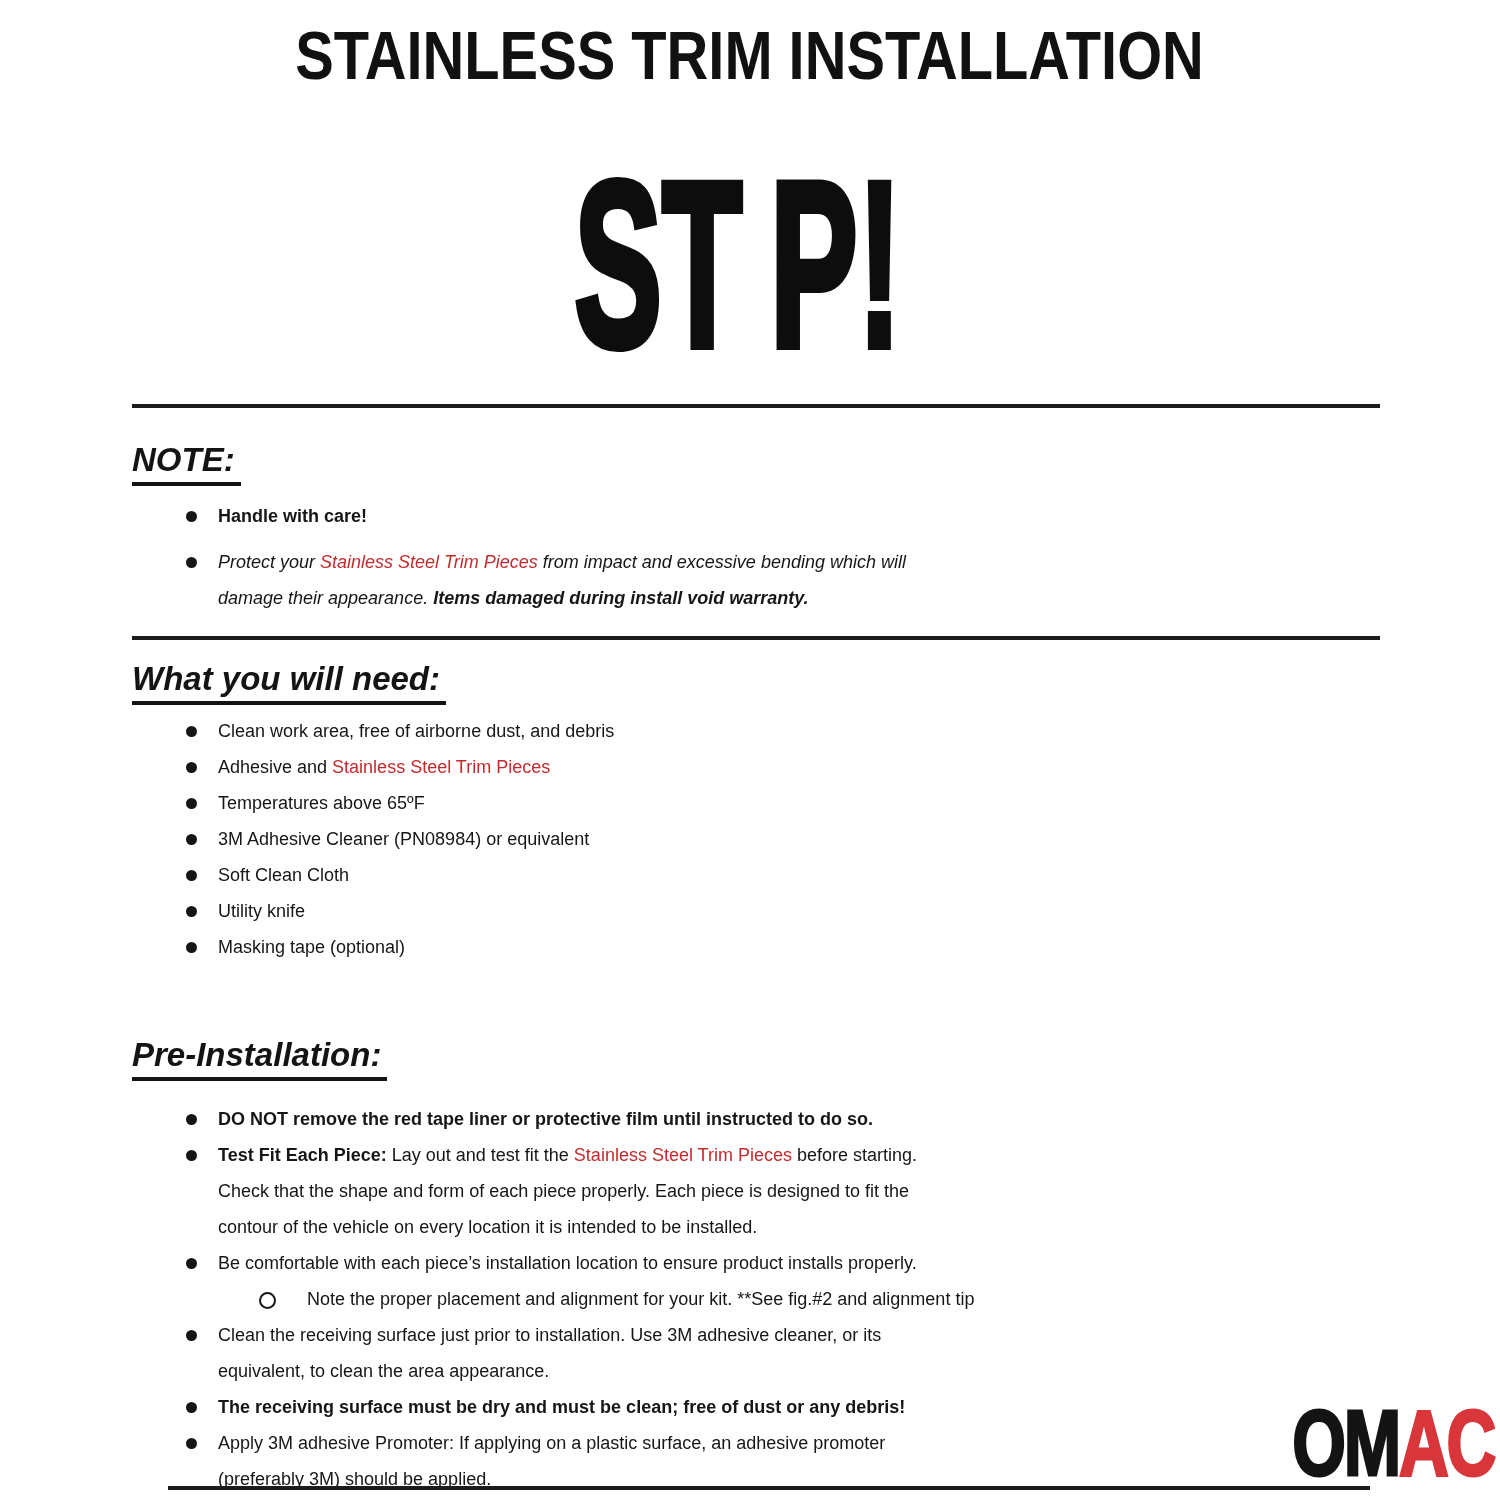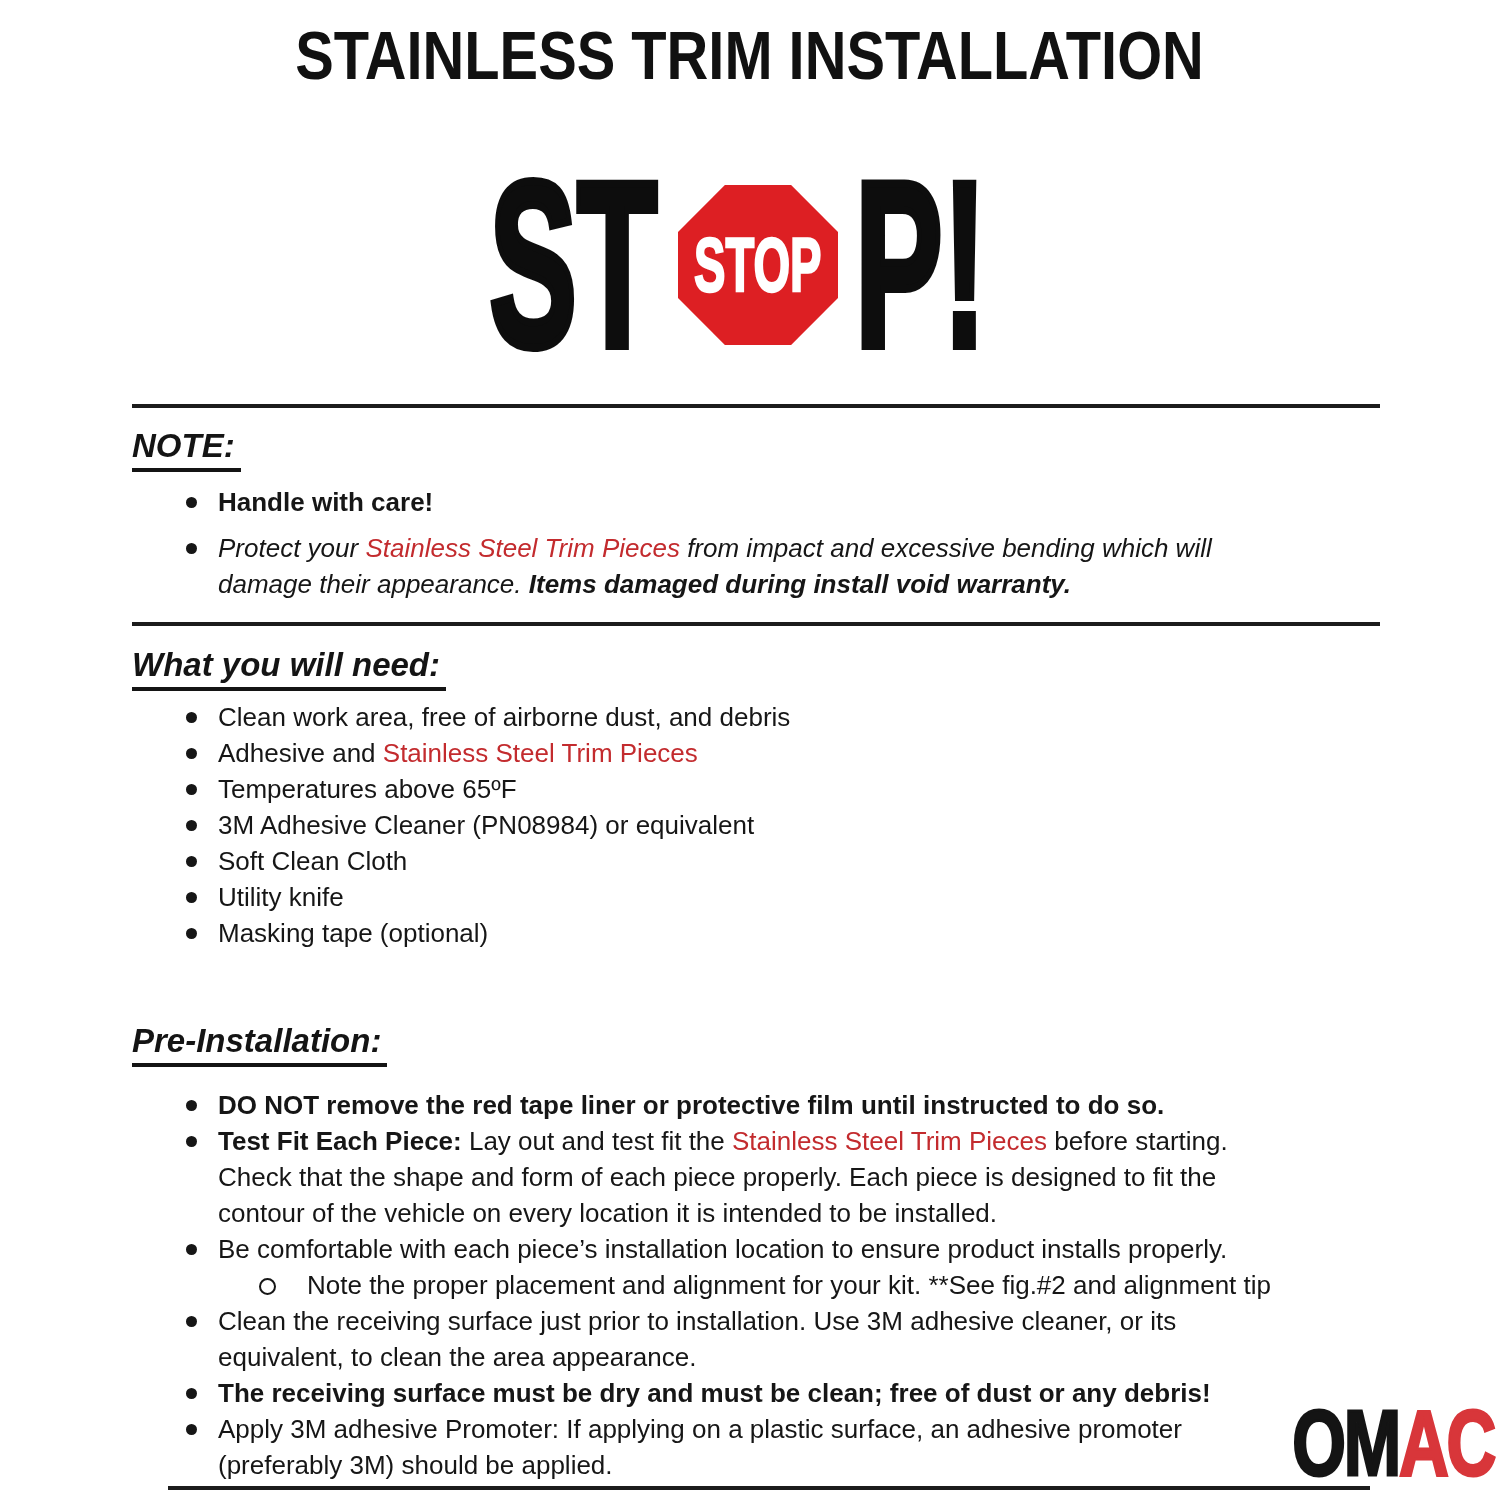--- a/index.html
+++ b/index.html
@@ -55,26 +55,26 @@
 
   
   .rule { border:0; border-top:4px solid #1c1c1c; height:0; }
   .rule-1 { margin-top:50px; }
   .rule-2 { margin-top:20px; }
   .rule-bottom { position:absolute; left:168px; width:1202px; top:1486px; border-top:4px solid #1c1c1c; }
 
   
   .sec-heading { display:inline-block; font-size:33px; line-height:40px; font-weight:bold; font-style:italic;
     border-bottom:4px solid #141414; padding-bottom:2px; padding-right:6px; color:#141414; }
-  .hwrap-note { margin-top:18px; }
+  .hwrap-note { margin-top:32px; }
   .hwrap-need { margin-top:19px; }
   .hwrap-pre  { margin-top:70px; }
 
   
-  ul.blist { list-style:none; font-size:26px; line-height:36px; }
+  ul.blist { list-style:none; font-size:18px; line-height:36px; }
   ul.blist li { position:relative; padding-left:86px; }
   ul.blist li::before {
     content:""; position:absolute; left:54px; top:13px;
     width:11px; height:11px; border-radius:50%; background:#161616;
   }
   ul.blist li.sub { padding-left:175px; }
   ul.blist li.sub::before {
     left:127px; top:11px; width:13px; height:13px;
     background:transparent; border:2.5px solid #161616;
   }
@@ -104,25 +104,20 @@
 <div class="page">
 
   <div class="title-row">
     <h1>STAINLESS TRIM INSTALLATION</h1>
   </div>
 
   <div class="stop-row">
     <div class="st-box">
       <span class="stop-letters">ST</span>
     </div>
-    <div class="octagon-outer">
-      <div class="octagon-inner">
-        <span class="sign-word">STOP</span>
-      </div>
-    </div>
     <div class="pb-box">
       <span class="stop-letters">P!</span>
     </div>
   </div>
 
   <div class="content">
 
     <hr class="rule rule-1">
 
     <div class="hwrap-note">

